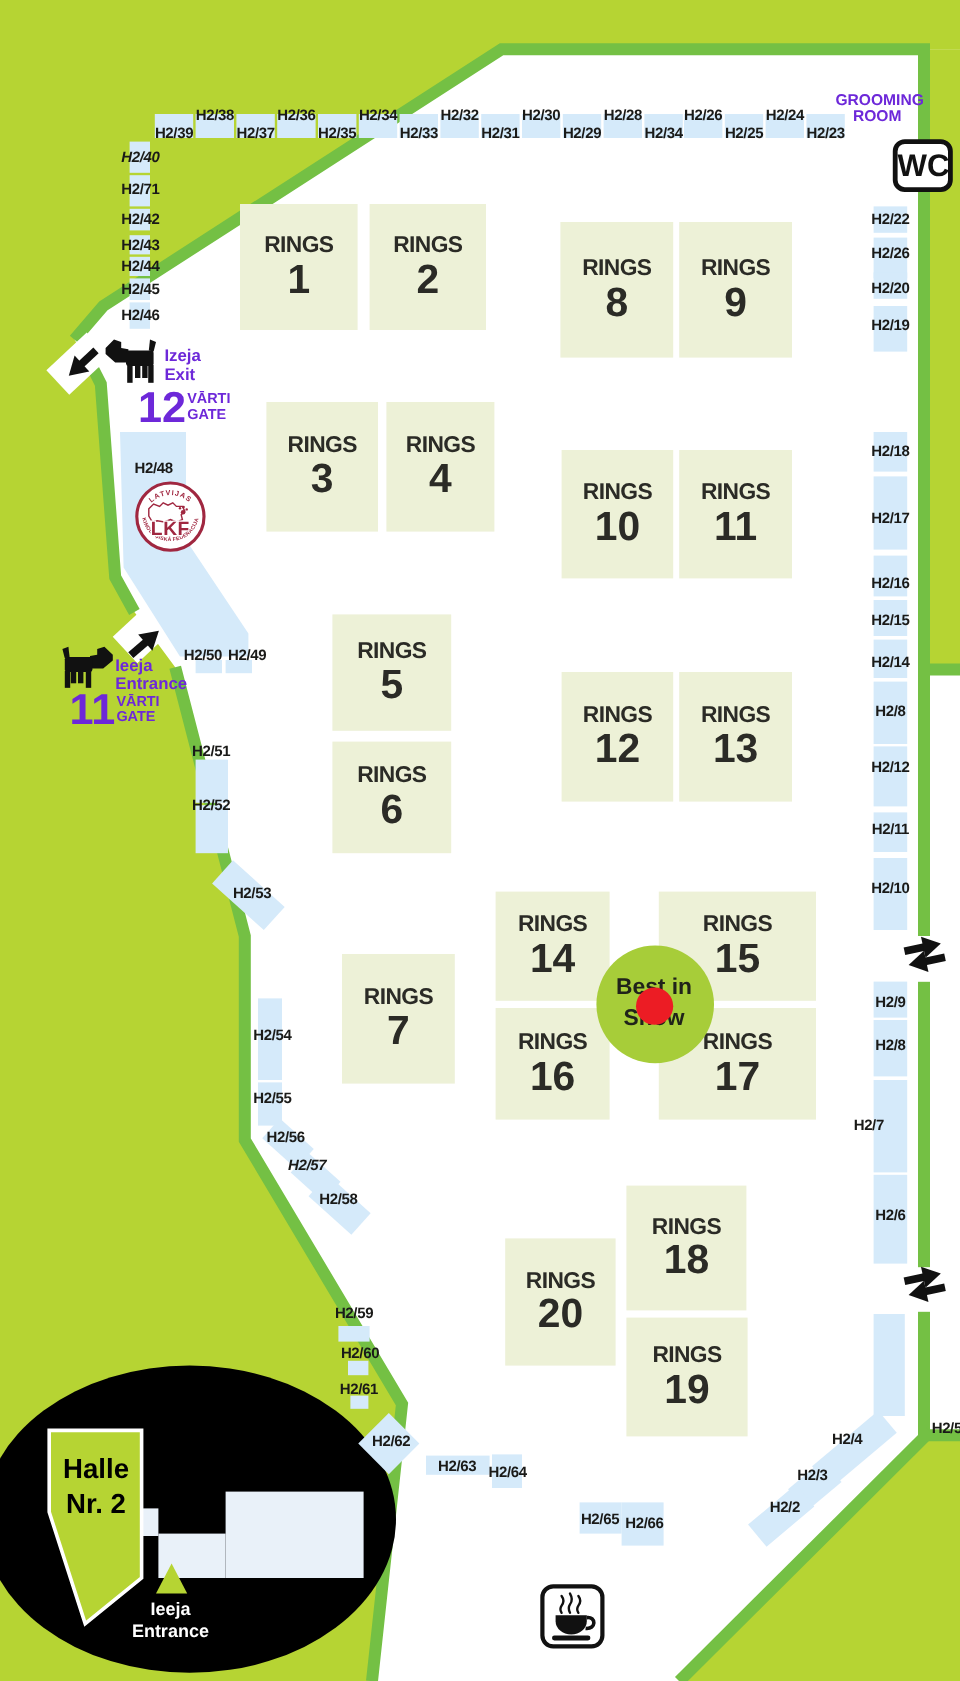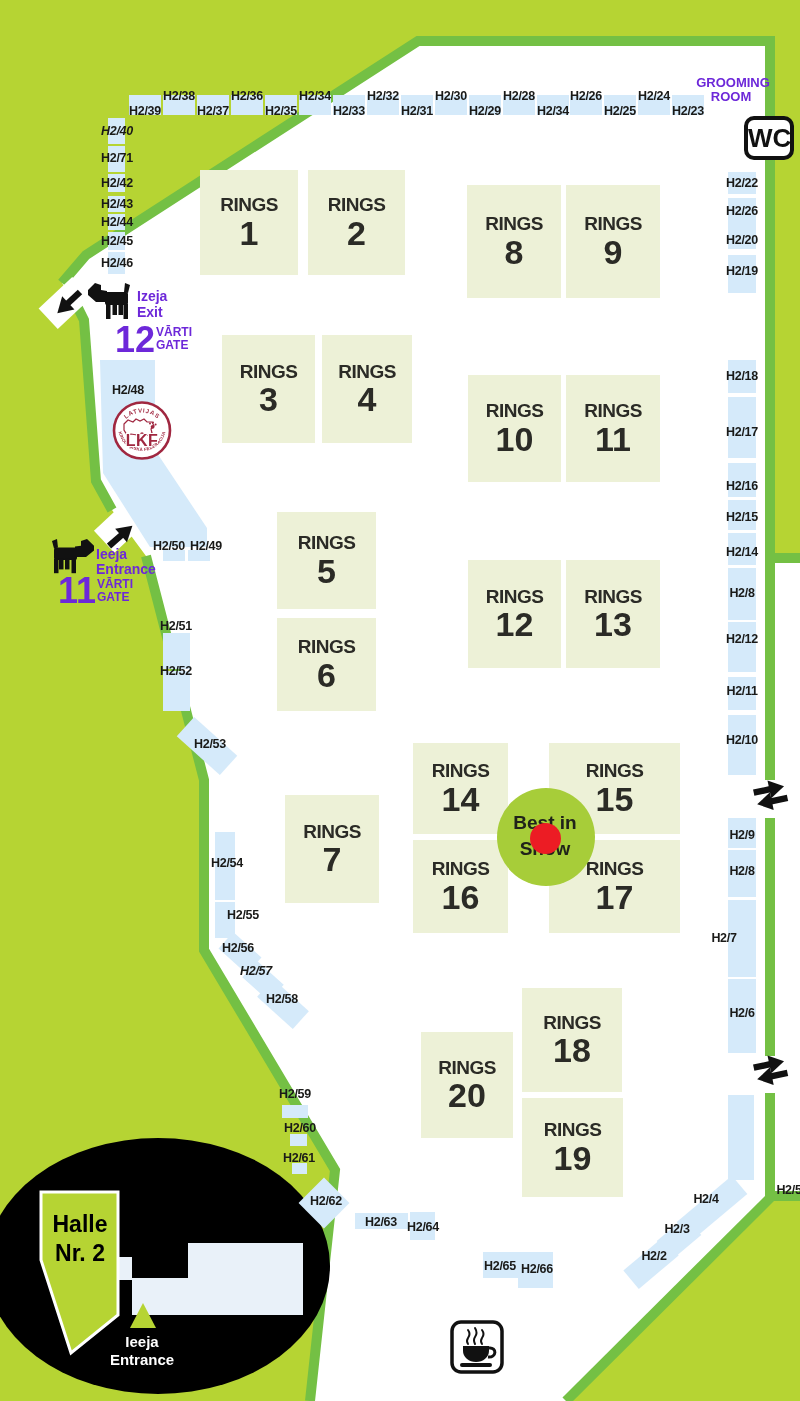--- a/index.html
+++ b/index.html
@@ -120,21 +120,21 @@
       <div class="blabel" style="left: 206px; top: 546px;">H2/49</div>
       <div class="bbox" style="left: 163px; top: 633px; width: 27px; height: 36px;"></div>
       <div class="blabel" style="left: 176px; top: 626px;">H2/51</div>
       <div class="bbox" style="left: 163px; top: 671px; width: 27px; height: 40px;"></div>
       <div class="blabel" style="left: 176px; top: 671px;">H2/52</div>
       <div class="bbox" style="left: 178px; top: 733px; width: 58px; height: 26px; transform: rotate(42deg);"></div>
       <div class="blabel" style="left: 210px; top: 744px;">H2/53</div>
       <div class="bbox" style="left: 215px; top: 832px; width: 20px; height: 68px;"></div>
       <div class="blabel" style="left: 227px; top: 863px;">H2/54</div>
       <div class="bbox" style="left: 215px; top: 902px; width: 20px; height: 36px;"></div>
-      <div class="blabel" style="left: 227px; top: 915px; margin-left: 16px;">H2/55</div>
+      <div class="blabel" style="left: 227px; top: 915px;">H2/55</div>
       <div class="bbox" style="left: 221px; top: 942px; width: 38px; height: 22px; transform: rotate(42deg);"></div>
       <div class="blabel" style="left: 238px; top: 948px;">H2/56</div>
       <div class="bbox" style="left: 245px; top: 970px; width: 36px; height: 22px; transform: rotate(42deg);"></div>
       <div class="blabel" style="left: 256px; top: 971px; font-style: italic;">H2/57</div>
       <div class="bbox" style="left: 259px; top: 992px; width: 48px; height: 24px; transform: rotate(42deg);"></div>
       <div class="blabel" style="left: 282px; top: 999px;">H2/58</div>
       <div class="bbox" style="left: 728px; top: 172px; width: 28px; height: 22px;"></div>
       <div class="blabel" style="left: 742px; top: 183px;">H2/22</div>
       <div class="bbox" style="left: 728px; top: 198px; width: 28px; height: 34px;"></div>
       <div class="blabel" style="left: 742px; top: 211px;">H2/26</div>

